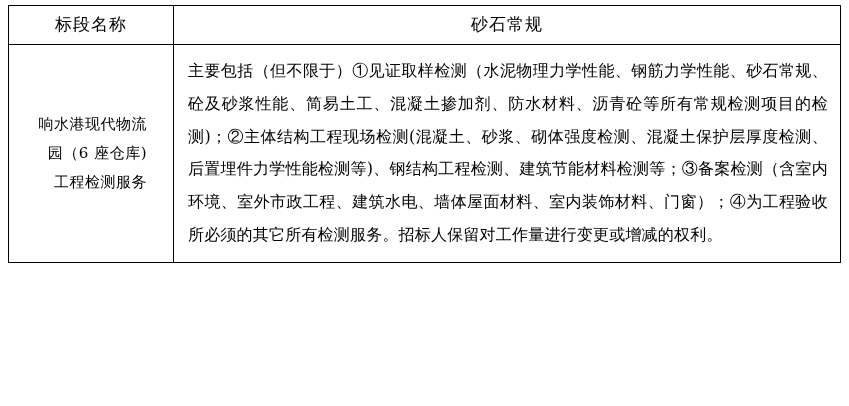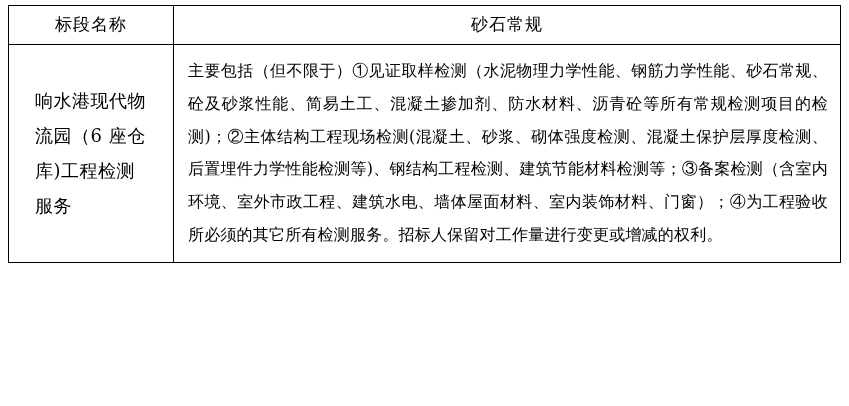--- a/index.html
+++ b/index.html
@@ -36,22 +36,22 @@
 
   th.head-cell {
     font-weight: normal;
     text-align: center;
     font-size: 17px;
     line-height: 1.5;
     height: 36px;
     letter-spacing: 1px;
   }
   td.name-cell {
-    text-align: left;
-    font-size: 18px;
+    text-align: right;
+    font-size: 15px;
     line-height: 1.95;
     padding: 4px 26px;
     letter-spacing: 0.5px;
   }
   td.content-cell {
     text-align: justify;
     text-justify: inter-ideograph;
     font-size: 16px;
     line-height: 2.05;
     padding: 10px 12px 10px 14px;

